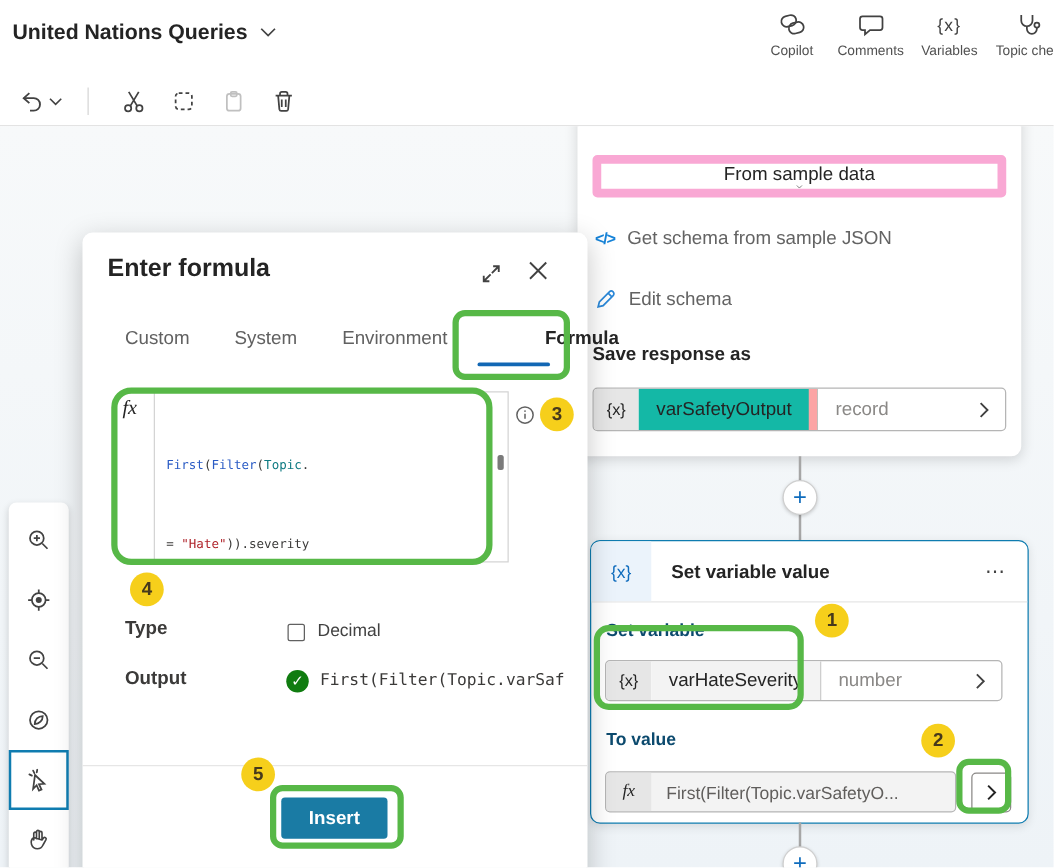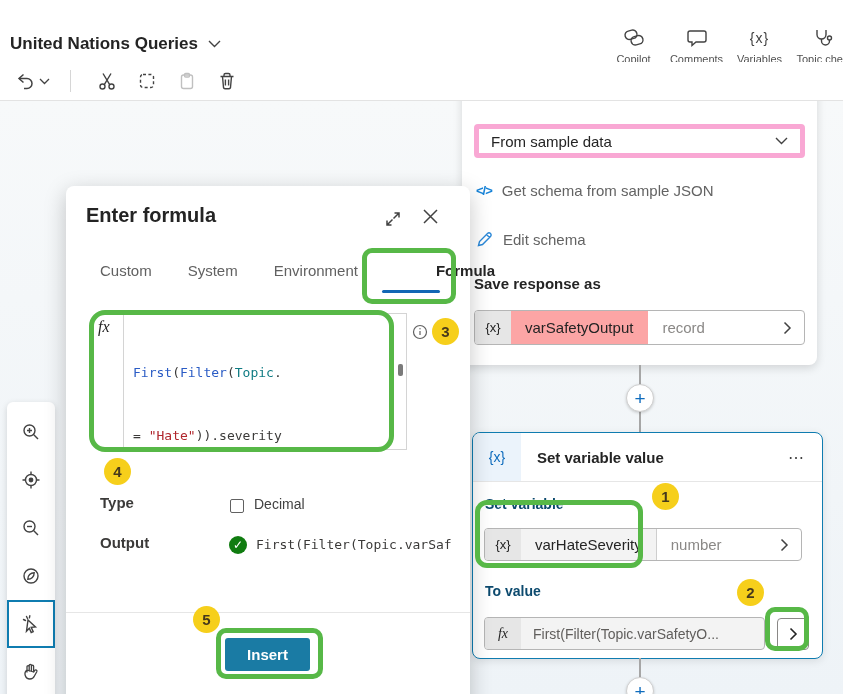--- a/index.html
+++ b/index.html
@@ -1,21 +1,21 @@
 <!DOCTYPE html>
 <html><head>
 <meta charset="utf-8">
 <style>
   * { margin:0; padding:0; box-sizing:border-box; }
   html,body { width:843px; height:694px; overflow:hidden; }
   body { font-family:"Liberation Sans", sans-serif; background:#fff; color:#242424; position:relative; }
   svg { display:block; }
 
   
-  .header { position:absolute; left:0; top:0; width:843px; height:62px; background:#fff;margin-top:18px; }
+  .header { position:absolute; left:0; top:0; width:843px; height:62px; background:#fff; }
   .title-wrap { position:absolute; left:10px; top:16px; display:flex; align-items:center; gap:10px; }
   .app-title { font-size:17px; font-weight:bold; color:#242424; }
   .hdr-actions { position:absolute; left:602px; top:8px; display:flex; }
   .hdr-item { width:63px; display:flex; flex-direction:column; align-items:center; gap:3px; color:#424242; }
   .hdr-item .lbl { font-size:11px; color:#515151; white-space:nowrap; }
   .hdr-item .ic { height:24px; display:flex; align-items:center; justify-content:center; }
   .braces { font-size:14px; color:#424242; letter-spacing:1px; }
 
   
   .toolbar { position:absolute; left:0; top:62px; width:843px; height:39px; background:#fff; border-bottom:1px solid #e3e3e3; display:flex; align-items:center; }
@@ -32,22 +32,22 @@
   
   .palette { position:absolute; left:7px; top:301px; width:48px; height:330px; background:#fff;
              border-radius:6px 6px 0 0; box-shadow:0 2px 6px rgba(0,0,0,.15); padding-top:6px; }
   .pal-item { width:100%; height:48px; display:flex; align-items:center; justify-content:center; color:#424242; }
   .pal-selected { border:2px solid #0f7cb0; }
 
   
   .rpanel { position:absolute; left:462px; top:-40px; width:355px; height:304px; background:#fff;
             border-radius:8px; box-shadow:0 3px 10px rgba(0,0,0,.14); }
   .rp-label-clip { position:absolute; left:12px; top:31px; font-size:15px; font-weight:bold; color:#242424; }
-  .rp-dropdown { position:absolute; left:12px; top:63px; width:331px; height:34px; border:5px solid #f9a8d4;
-                 border-radius:4px; background:#fff; display:flex; align-items:center; padding:0 12px; }
+  .rp-dropdown { position:absolute; left:12px; top:63px; width:331px; height:34px; border:7px solid #f9a8d4;
+                 border-radius:4px; background:#fff; display:flex; align-items:center; padding:0 12px;flex-direction:column; }
   .rp-dropdown .val { font-size:15px; color:#242424; flex:1; }
   .rp-link { position:absolute; left:14px; display:flex; align-items:center; gap:10px; color:#636363; font-size:15px; }
   .code-glyph { color:#1683d8; font-weight:bold; font-size:13px; letter-spacing:-1px; }
   .rp-save { position:absolute; left:12px; top:214px; font-size:15px; font-weight:bold; color:#242424; }
   .var-field { position:absolute; display:flex; align-items:center; border:1px solid #b5b5b5; border-radius:4px;
                background:#fff; overflow:hidden; }
   .vf-x { width:36px; align-self:stretch; background:#e6e6e6; display:flex; align-items:center; justify-content:center;
           font-size:13px; color:#242424; }
   .vf-name { padding:0 14px; font-size:15px; color:#242424; align-self:stretch; display:flex; align-items:center;
              background:#f3f3f3; border-right:1px solid #cecece; }
@@ -84,21 +84,21 @@
   .dlg-expand { position:absolute; left:318px; top:24px; color:#424242; }
   .dlg-close { position:absolute; left:356px; top:22px; color:#424242; }
   .tabs { position:absolute; left:34px; top:76px; display:flex; }
   .tab { font-size:15px; color:#616161; margin-right:36px;text-align:center; }
   .tab-active { color:#242424; font-weight:bold; margin-right:0; margin-left:42px; }
   .tab-underline { position:absolute; left:316px; top:104px; width:58px; height:3px; background:#1267b4; border-radius:2px; }
   .fx-label { position:absolute; left:32px; top:132px; font-style:italic; font-family:"Liberation Serif", serif;
               font-size:16px; color:#242424; }
   .formula-box { position:absolute; left:57px; top:127px; width:284px; height:137px; border:1px solid #d4d4d4;
                  background:#fff; padding:6px 14px 6px 9px; }
-  .code { font-family:"DejaVu Sans Mono","Liberation Mono",monospace; font-size:13px; line-height:21px; white-space:pre; }
+  .code { font-family:"DejaVu Sans Mono","Liberation Mono",monospace; font-size:10px; line-height:21px; white-space:pre; }
   .c-fn  { color:#2b5cc5; }
   .c-id  { color:#0f7b83; }
   .c-str { color:#b0262d; }
   .c-tx  { color:#3b3a39; }
   .fb-scroll { position:absolute; right:3px; top:4px; width:5px; height:127px; }
   .fb-thumb { position:absolute; top:46px; width:5px; height:12px; background:#7a7a7a; border-radius:2px; }
   .info-ic { position:absolute; left:346px; top:138px; color:#616161; }
   .row-label { position:absolute; left:34px; font-size:15px; font-weight:bold; color:#3b3a39; }
   .type-box { position:absolute; left:164px; top:313px; width:14px; height:14px; border:1.5px solid #616161; border-radius:2px; }
   .type-val { position:absolute; left:188px; top:310px; font-size:14px; color:#424242; }
@@ -262,21 +262,21 @@
     </div>
     <div class="rp-link" style="top:170px;">
       <svg width="17" height="17" viewBox="0 0 17 17" fill="none" stroke="#2b88d8" stroke-width="1.4">
         <path d="M2.5 14.5 l1 -4 l8 -8 a1.8 1.8 0 0 1 3 3 l-8 8 z M10.5 3.5 l3 3"></path>
       </svg>
       <span>Edit schema</span>
     </div>
     <div class="rp-save">Save response as</div>
     <div class="var-field" style="left:12px; top:249px; width:331px; height:35px;">
       <span class="vf-x">{x}</span>
-      <span class="vf-name" style="background:#fca5a5; border-right:1px solid #fca5a5;">varSafetyOutput</span>
+      <span class="vf-name" style="background:#14b8a6; border-right:7px solid #fca5a5;">varSafetyOutput</span>
       <span class="vf-type">record</span>
       <span class="vf-chev">
         <svg width="9" height="14" viewBox="0 0 9 14" fill="none" stroke="#424242" stroke-width="1.5">
             <path d="M1.5 1.5 L7 7 L1.5 12.5"></path>
           </svg>
       </span>
     </div>
   </div>
 
   <div class="connector" style="left:639px; top:264px; height:67px;"></div>

